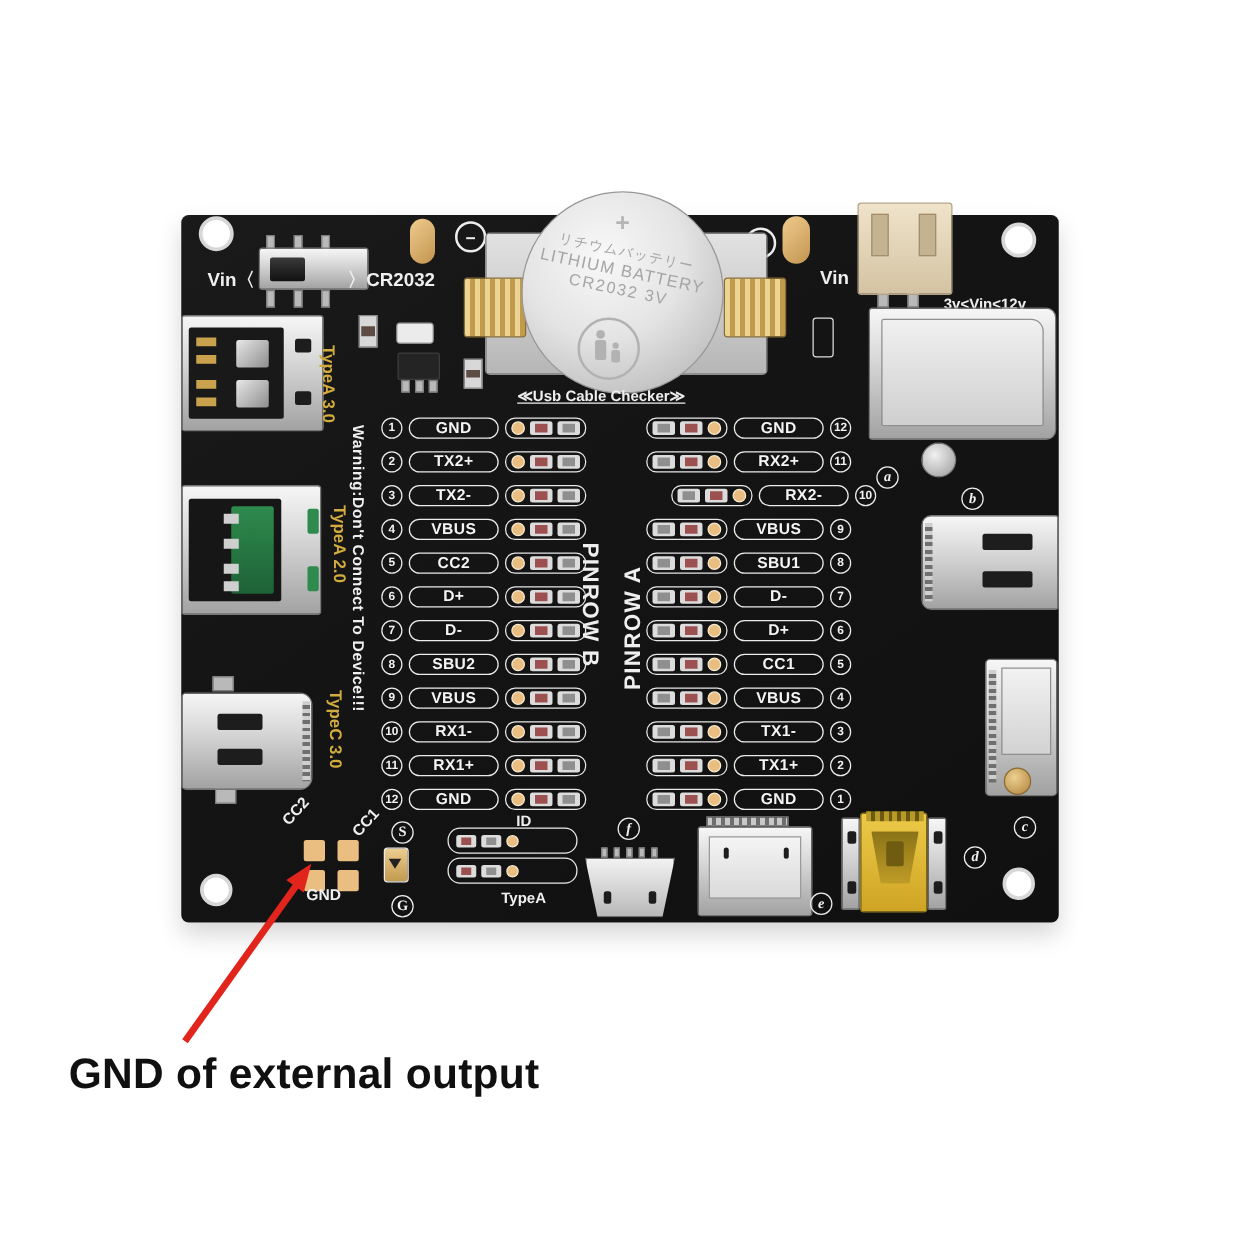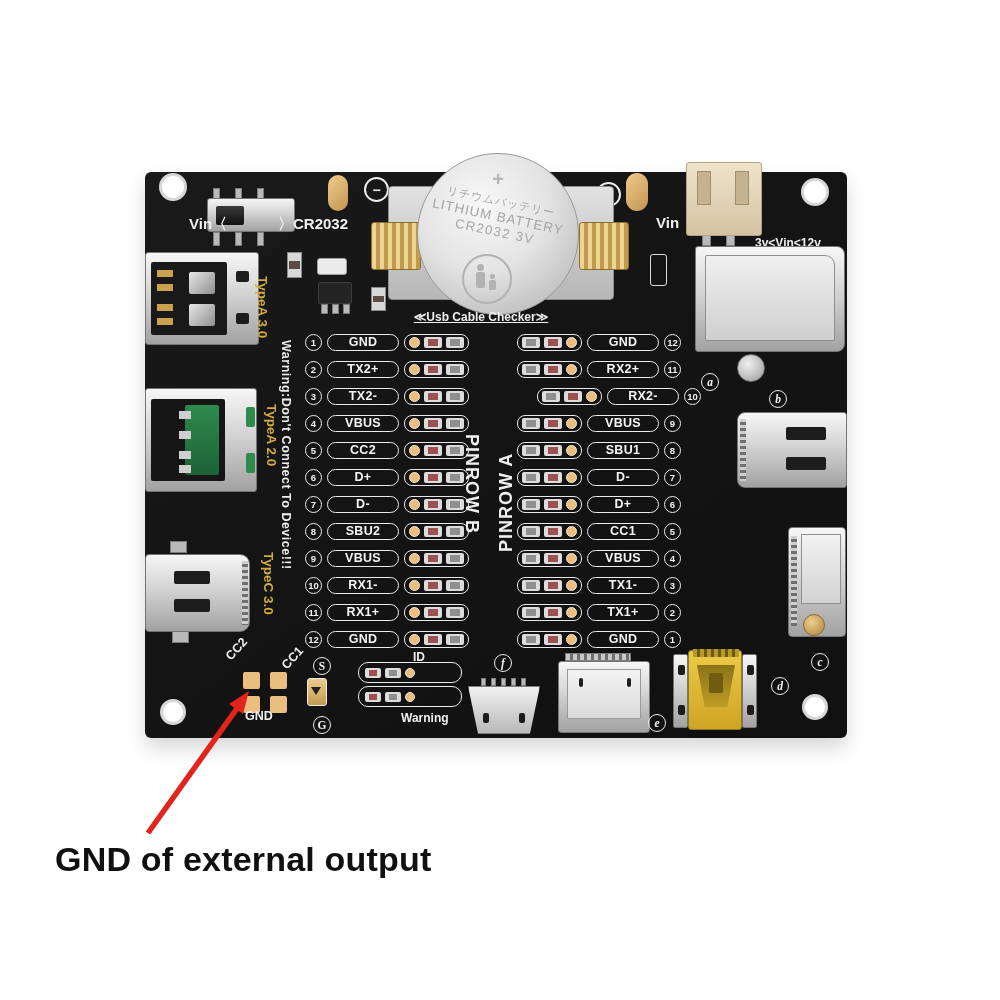--- a/index.html
+++ b/index.html
@@ -95,21 +95,21 @@
 
     <div class="abs leg" style="left:68px;top:16px;width:7px;height:12px;"></div>
     <div class="abs leg" style="left:90px;top:16px;width:7px;height:12px;"></div>
     <div class="abs leg" style="left:112px;top:16px;width:7px;height:12px;"></div>
     <div class="abs leg" style="left:68px;top:60px;width:7px;height:14px;"></div>
     <div class="abs leg" style="left:90px;top:60px;width:7px;height:14px;"></div>
     <div class="abs leg" style="left:112px;top:60px;width:7px;height:14px;"></div>
     <div class="abs metal" style="left:62px;top:26px;width:88px;height:34px;border-radius:3px;">
       <div class="abs" style="left:8px;top:7px;width:28px;height:19px;background:linear-gradient(180deg,#3a3a3a,#111);border-radius:2px;"></div>
     </div>
-    <div class="sk" style="left:44px;top:43px;font-size:15px;">Vin〈</div>
+    <div class="sk" style="left:21px;top:43px;font-size:15px;">Vin〈</div>
     <div class="sk" style="left:133px;top:43px;font-size:15px;">〉CR2032</div>
 
     <div class="goldoval" style="left:183px;top:3px;width:20px;height:36px;"></div>
     <div class="symc" style="left:219px;top:5px;">−</div>
     <div class="symc" style="left:451px;top:10px;">+</div>
     <div class="goldoval" style="left:481px;top:1px;width:22px;height:38px;"></div>
 
     <div class="holder"></div>
     <div class="clip" style="left:226px;top:50px;"></div>
     <div class="clip" style="left:434px;top:50px;"></div>
@@ -448,21 +448,21 @@
     <div class="idbox" style="left:213px;top:490px;">
       <span class="chip"></span>
       <span class="chip g"></span>
       <span class="pad"></span>
     </div>
     <div class="idbox" style="left:213px;top:514px;">
       <span class="chip"></span>
       <span class="chip g"></span>
       <span class="pad"></span>
     </div>
-    <div class="sk" style="left:256px;top:539px;font-size:12px;">Warning</div>
+    <div class="sk" style="left:256px;top:539px;font-size:12px;">TypeA</div>
 
     <div class="marker" style="left:349px;top:482px;">f</div>
 
     <div class="abs" style="left:323px;top:514px;width:72px;height:48px;background:linear-gradient(180deg,#f2f2f2,#b9b9b9);border:1px solid #7c7c7c;clip-path:polygon(0 0,100% 0,86% 100%,14% 100%);">
       <div class="slot" style="left:14px;top:26px;width:6px;height:10px;"></div>
       <div class="slot" style="left:50px;top:26px;width:6px;height:10px;"></div>
     </div>
     <div class="abs leg" style="left:336px;top:506px;width:5px;height:8px;"></div>
     <div class="abs leg" style="left:346px;top:506px;width:5px;height:8px;"></div>
     <div class="abs leg" style="left:356px;top:506px;width:5px;height:8px;"></div>

